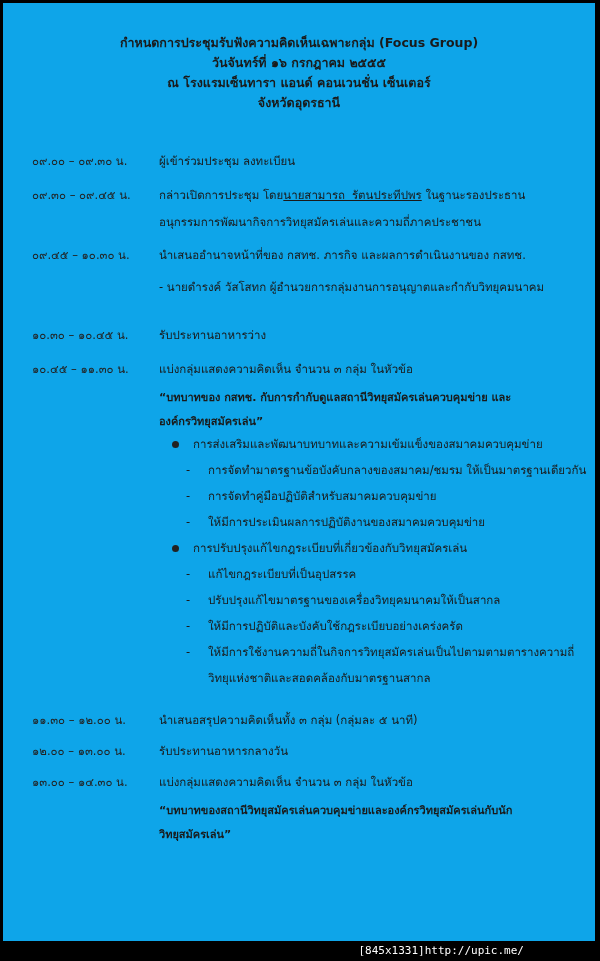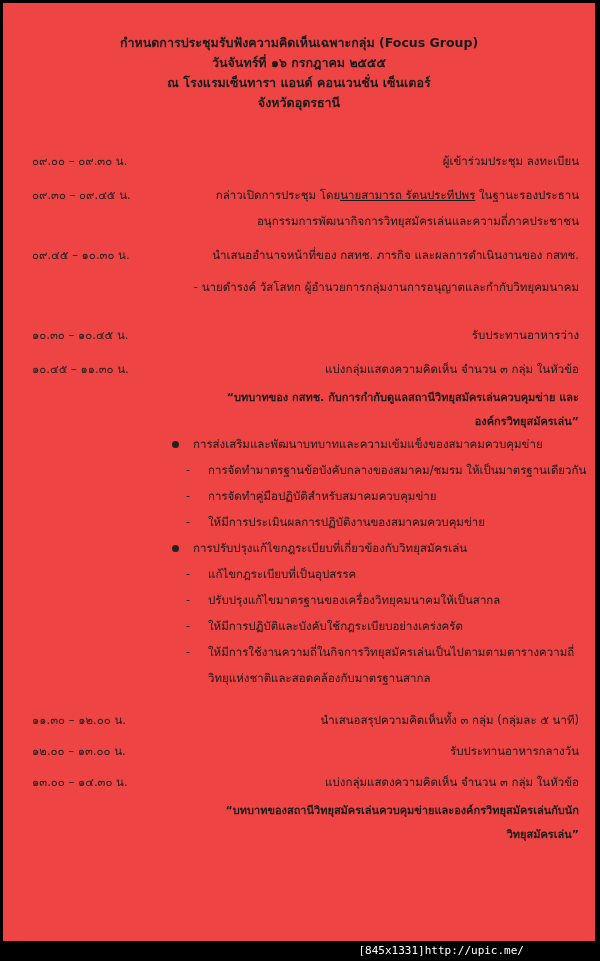--- a/index.html
+++ b/index.html
@@ -2,31 +2,31 @@
 <html><head>
 <meta charset="utf-8">
 <style>
   html, body { margin: 0; padding: 0; }
   body {
     width: 600px; height: 961px; background: #000; position: relative; overflow: hidden;
     font-family: "DejaVu Sans", "Liberation Sans", sans-serif; color: #1a1a1a;
   }
   .page {
     position: absolute; left: 3px; top: 3px; width: 592px; height: 938px;
-    background: #ef4444;
+    background: #0ea5e9;
   }
   .header {
     position: absolute; left: 0; top: 30px; width: 592px; text-align: center;
     font-weight: bold; font-size: 12.5px; line-height: 20px;
   }
   .row { position: absolute; left: 0; width: 592px; font-size: 11.5px; line-height: 26px; }
   .time { position: absolute; left: 29px; top: 0; white-space: nowrap; color: #222; text-align: right; }
-  .desc { position: absolute; left: 166px; top: 0; width: 410px; text-align: right; }
+  .desc { position: absolute; left: 156px; top: 0; width: 410px; }
   .desc .line { display: block; }
-  .u { text-decoration: underline; }
+  .u { text-decoration: underline; font-family: Liberation Mono, monospace; }
   .bold { font-weight: bold; font-size: 11px; line-height: 24px; }
   .bullet { position: absolute; left: 165px; font-size: 11.5px; line-height: 26px; width: 410px; }
   .bullet .dot {
     position: absolute; left: 4px; top: 10px; width: 7px; height: 7px; border-radius: 50%; background: #222;
   }
   .bullet .text { position: absolute; left: 25px; white-space: nowrap; }
   .sub { position: absolute; left: 180px; font-size: 11.5px; line-height: 26px; width: 400px; }
   .sub .dash { position: absolute; left: 3px; }
   .sub .text { position: absolute; left: 25px; width: 380px; }
   .footer {

